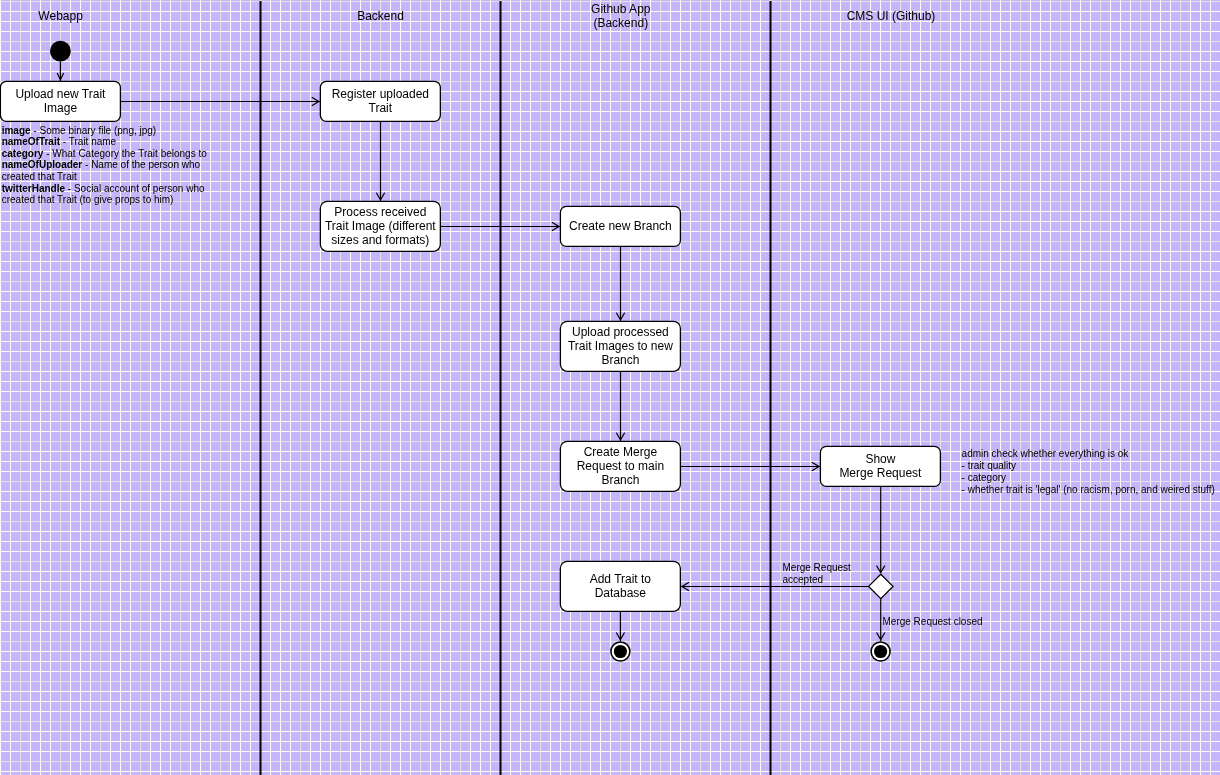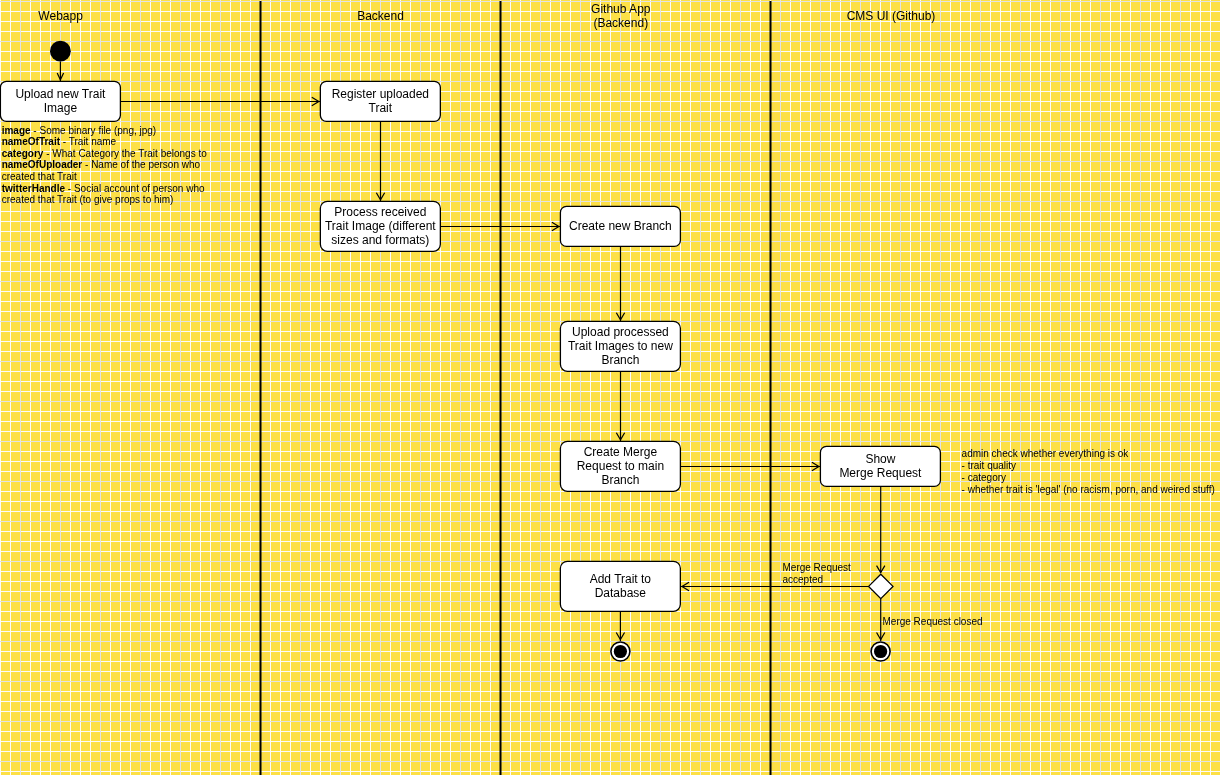--- a/index.html
+++ b/index.html
@@ -1,17 +1,17 @@
 <!DOCTYPE html>
 <html><head>
 <meta charset="utf-8">
 <title>Trait Upload Activity Diagram</title>
 <style>
   html,body{margin:0;padding:0;background:#ffffff;}
-  #canvas{position:relative;width:1220px;height:775px;overflow:hidden;background:#fde047;
+  #canvas{position:relative;width:1220px;height:775px;overflow:hidden;background:#c4b5fd;
           font-family:"Liberation Sans", sans-serif;}
   .grid{position:absolute;left:0;top:0;width:1220px;height:775px;
     background-image:
       linear-gradient(to right, #e3e3e3 1px, transparent 1px),
       linear-gradient(to bottom, #e3e3e3 1px, transparent 1px),
       linear-gradient(to right, #fbfbfb 1px, transparent 1px),
       linear-gradient(to bottom, #fbfbfb 1px, transparent 1px);
     background-size:40px 40px,40px 40px,10px 10px,10px 10px;
     background-position:20px 1px,20px 1px,0px 1px,0px 1px;
   }

